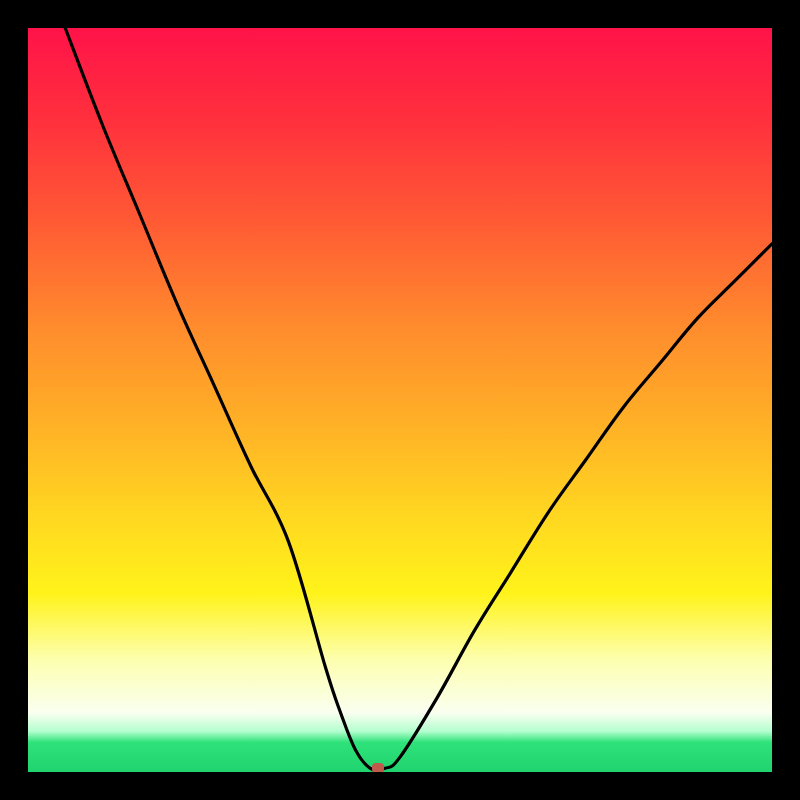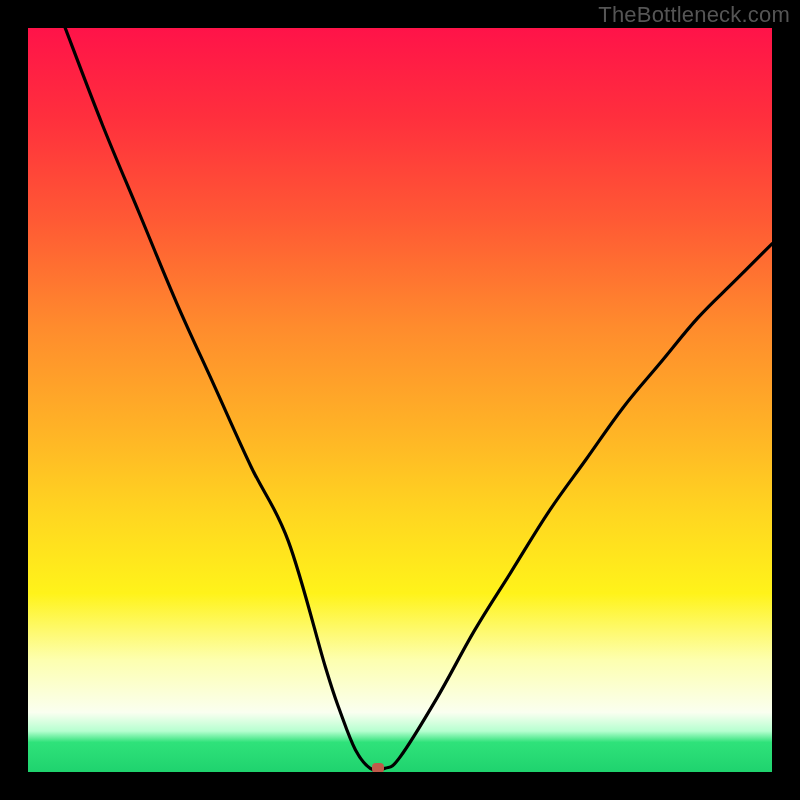--- a/index.html
+++ b/index.html
@@ -68,21 +68,20 @@
     border-radius: 4px;
     background: #c05a4a;
     transform: translate(-50%, -50%);
   }
 </style>
 </head>
 <body>
 
 <div class="frame">
 
-  <div class="watermark">TheBottleneck.com</div>
 
   <div class="plot-area">
     <div class="gradient-bg"></div>
 
     <svg class="curve" viewBox="0 0 744 744" preserveAspectRatio="none">
       <path id="curve-path" fill="none" stroke="#000" stroke-width="3.2" stroke-linejoin="round" stroke-linecap="round" d="M 37.2 0 C 43.90 17.41, 61.01 63.24, 74.40 96.72 C 87.79 130.20, 98.21 153.86, 111.60 186.00 C 124.99 218.14, 135.41 244.48, 148.80 275.28 C 162.19 306.08, 172.61 327.66, 186.00 357.12 C 199.39 386.58, 209.81 410.84, 223.20 438.96 C 236.59 467.08, 247.01 477.20, 260.40 513.36 C 273.79 549.52, 288.23 609.04, 297.60 639.84 C 306.97 670.64, 307.12 669.75, 312.48 684.48 C 317.84 699.21, 322.00 711.64, 327.36 721.68 C 332.72 731.72, 336.88 736.93, 342.24 740.28 C 347.60 743.63, 351.76 742.29, 357.12 740.28 C 362.48 738.27, 362.63 741.84, 372.00 729.12 C 381.37 716.40, 395.81 692.37, 409.20 669.60 C 422.59 646.83, 433.01 625.41, 446.40 602.64 C 459.79 579.87, 470.21 564.55, 483.60 543.12 C 496.99 521.69, 507.41 503.69, 520.80 483.60 C 534.19 463.51, 544.61 450.27, 558.00 431.52 C 571.39 412.77, 581.81 396.85, 595.20 379.44 C 608.59 362.03, 619.01 350.87, 632.40 334.80 C 645.79 318.73, 656.21 304.89, 669.60 290.16 C 682.99 275.43, 693.41 266.35, 706.80 252.96 C 720.19 239.57, 737.30 222.46, 744.00 215.76"></path>
     </svg>
 
     <div id="marker" class="marker" style="left: 349.68px; top: 740.28px; background: rgb(192, 90, 74);"></div>
   </div>

